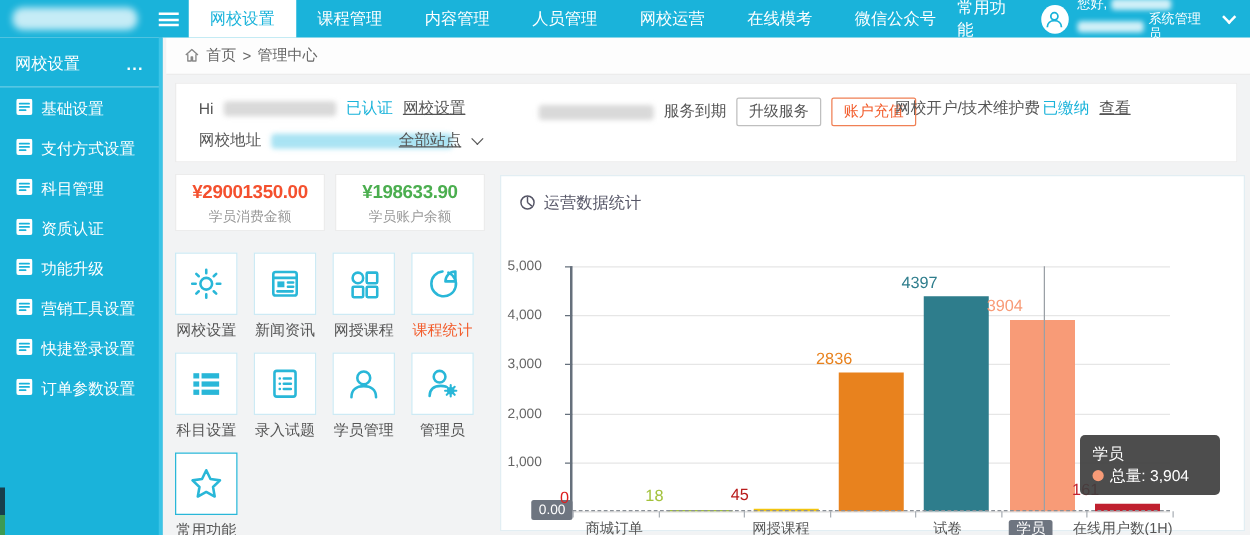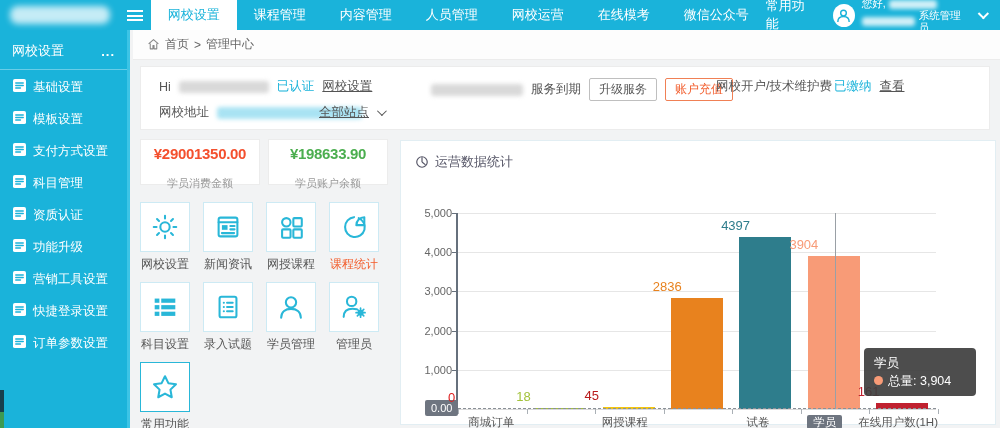--- a/index.html
+++ b/index.html
@@ -48,33 +48,33 @@
   .ig { position:absolute; display:flex; align-items:center; gap:8px; white-space:nowrap; }
   .lnk { color:#555; text-decoration:underline; cursor:pointer; }
   .cyan-t { color:#1ab3da; }
   .btn { display:inline-block; font-size:12px; padding:2px 9px; border-radius:2px; background:#fff; cursor:pointer; }
   .btn.gray { border:1px solid #bfbfbf; color:#555; }
   .btn.orange { border:1px solid #f08055; color:#f25b2a; }
   .mini-chev { width:7px; height:7px; border-right:1.5px solid #555; border-bottom:1.5px solid #555; transform:rotate(45deg) translateY(-2px); display:inline-block; }
 
   .stat-card { position:absolute; top:109px; width:120px; height:46px; background:#fff; border:1px solid #ececec; text-align:center; padding-top:5px; }
   .stat-card .v { font-size:15px; font-weight:bold; letter-spacing:-.3px; }
-  .stat-card .l { font-size:11px; color:#999; margin-top:14px; }
+  .stat-card .l { font-size:11px; color:#999; margin-top:4px; }
 
   .tile { position:absolute; width:50px; height:50px; background:#fff; border:1px solid #cdeaf4; display:flex; align-items:center; justify-content:center; cursor:pointer; }
   .tile.hl { border-color:#29b7d8; }
   .tile-label { position:absolute; width:62px; margin-left:-6px; text-align:center; font-size:12px; color:#555; }
   .tile-label.red { color:#f25b2a; }
 
   
   .panel { position:absolute; left:267px; top:110px; width:596px; height:285px; background:#fff; border:1px solid #e2eef3; }
   .panel-head { position:absolute; left:14px; top:12px; display:flex; align-items:center; gap:6px; font-size:13px; color:#556; }
   .plot { position:absolute; left:55px; top:72px; width:480px; height:196px; border-left:2px solid #66707c; }
   .gridline { position:absolute; left:0; width:100%; height:1px; background:#e6e6e6; }
-  .ylab { position:absolute; width:46px; text-align:right; font-size:11px; color:#666; left:-52px; }
+  .ylab { position:absolute; width:46px; text-align:left; font-size:11px; color:#666; left:-52px; }
   .ytick { position:absolute; left:-6px; width:6px; height:1px; background:#66707c; }
   .slotwrap { position:absolute; left:0; top:0; width:100%; height:100%; display:flex; }
   .slot { flex:1; position:relative; }
   .bar { position:absolute; left:50%; transform:translateX(-50%); bottom:0; width:52px; z-index:1; }
   .vlab { position:absolute; left:-10px; right:-10px; text-align:left; font-size:13px; z-index:3; }
   .baseline { position:absolute; left:0; right:0; bottom:-1px; height:0; border-top:1px solid #d9d9d9; }
   .dashline { position:absolute; left:0; right:0; bottom:0; height:0; border-top:1px dashed #8a9097; z-index:2; }
   .xtick { position:absolute; bottom:-5px; width:1px; height:5px; background:#aab0b6; }
   .crosshair { position:absolute; top:0; bottom:0; width:1px; background:#9aa0a6; z-index:2; }
   .cat-row { position:absolute; left:57px; top:274px; width:480px; display:flex; }
@@ -128,27 +128,20 @@
       <span>网校设置</span>
       <span class="sb-more">...</span>
     </div>
     <div id="sb-items">
         <div class="sb-item">
           <svg width="13" height="13" viewBox="0 0 14 14">
             <rect width="14" height="14" rx="2" fill="#fff"></rect>
             <path d="M3 4.2h8M3 7h8M3 9.8h5" stroke="#1ab3da" stroke-width="1.6" stroke-linecap="round"></path>
           </svg>
           <span>基础设置</span>
-        </div>
-        <div class="sb-item">
-          <svg width="13" height="13" viewBox="0 0 14 14">
-            <rect width="14" height="14" rx="2" fill="#fff"></rect>
-            <path d="M3 4.2h8M3 7h8M3 9.8h5" stroke="#1ab3da" stroke-width="1.6" stroke-linecap="round"></path>
-          </svg>
-          <span>模板设置</span>
         </div>
         <div class="sb-item">
           <svg width="13" height="13" viewBox="0 0 14 14">
             <rect width="14" height="14" rx="2" fill="#fff"></rect>
             <path d="M3 4.2h8M3 7h8M3 9.8h5" stroke="#1ab3da" stroke-width="1.6" stroke-linecap="round"></path>
           </svg>
           <span>支付方式设置</span>
         </div>
         <div class="sb-item">
           <svg width="13" height="13" viewBox="0 0 14 14">

